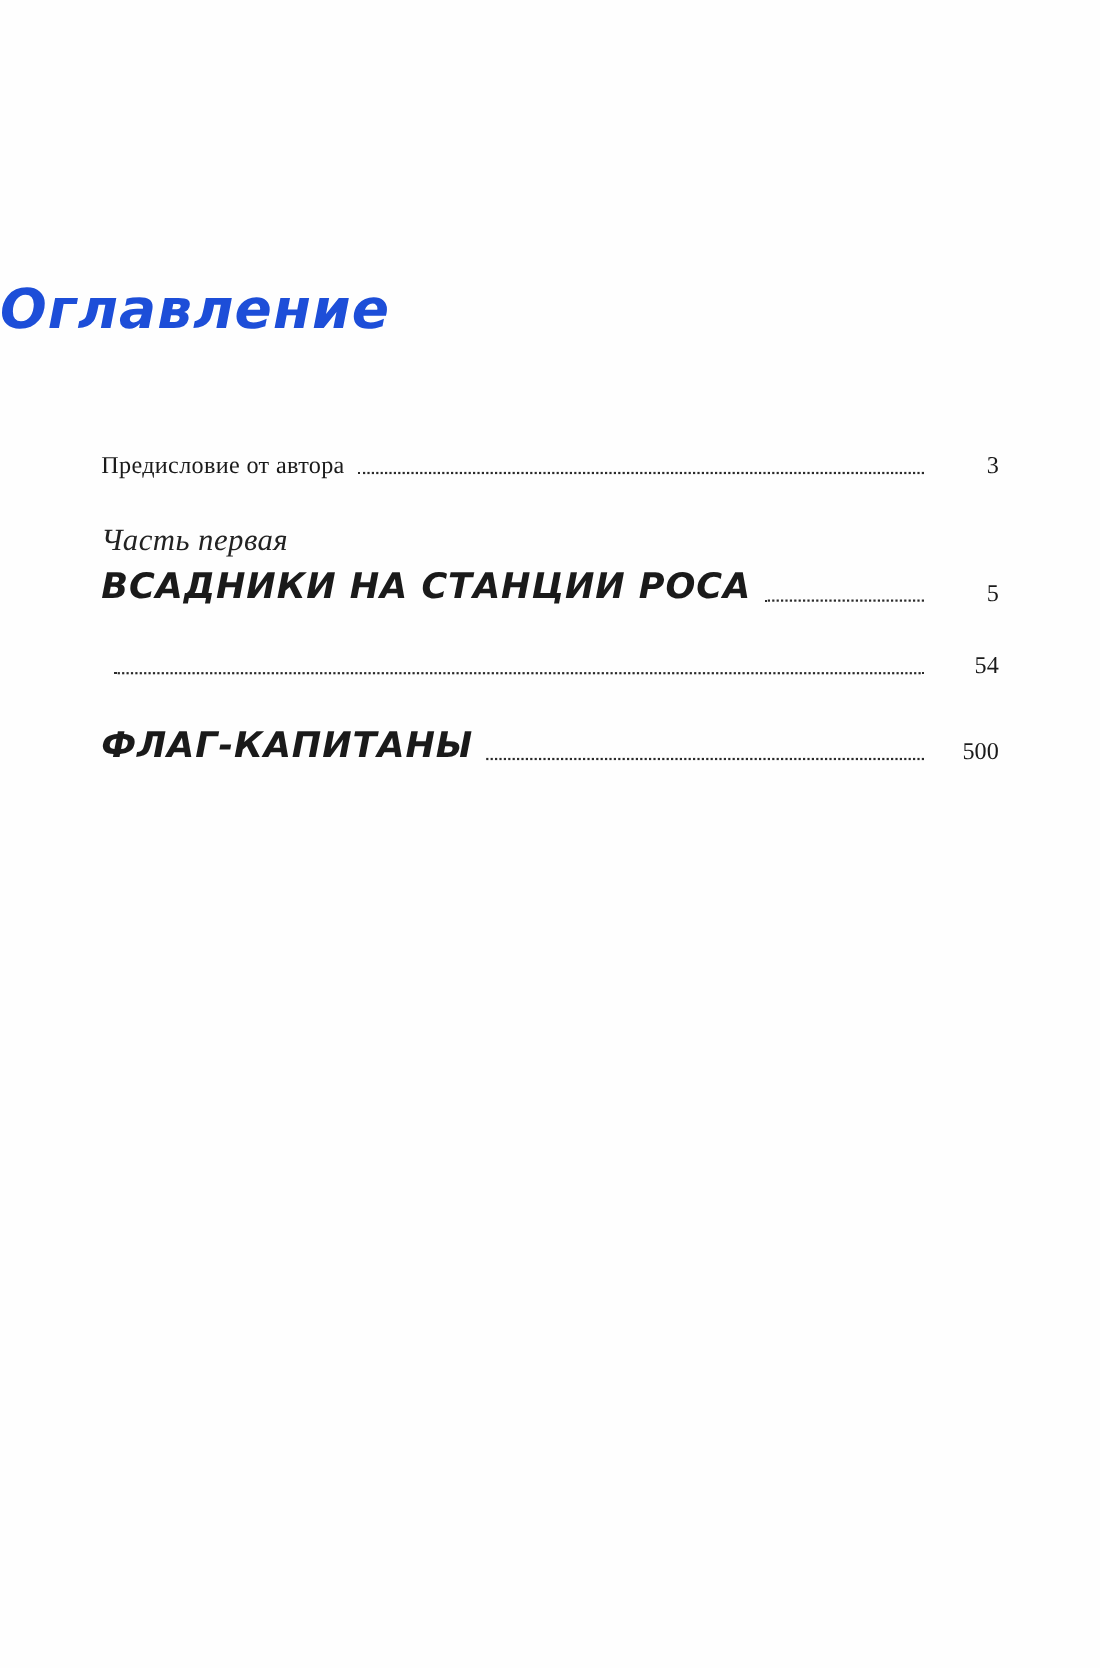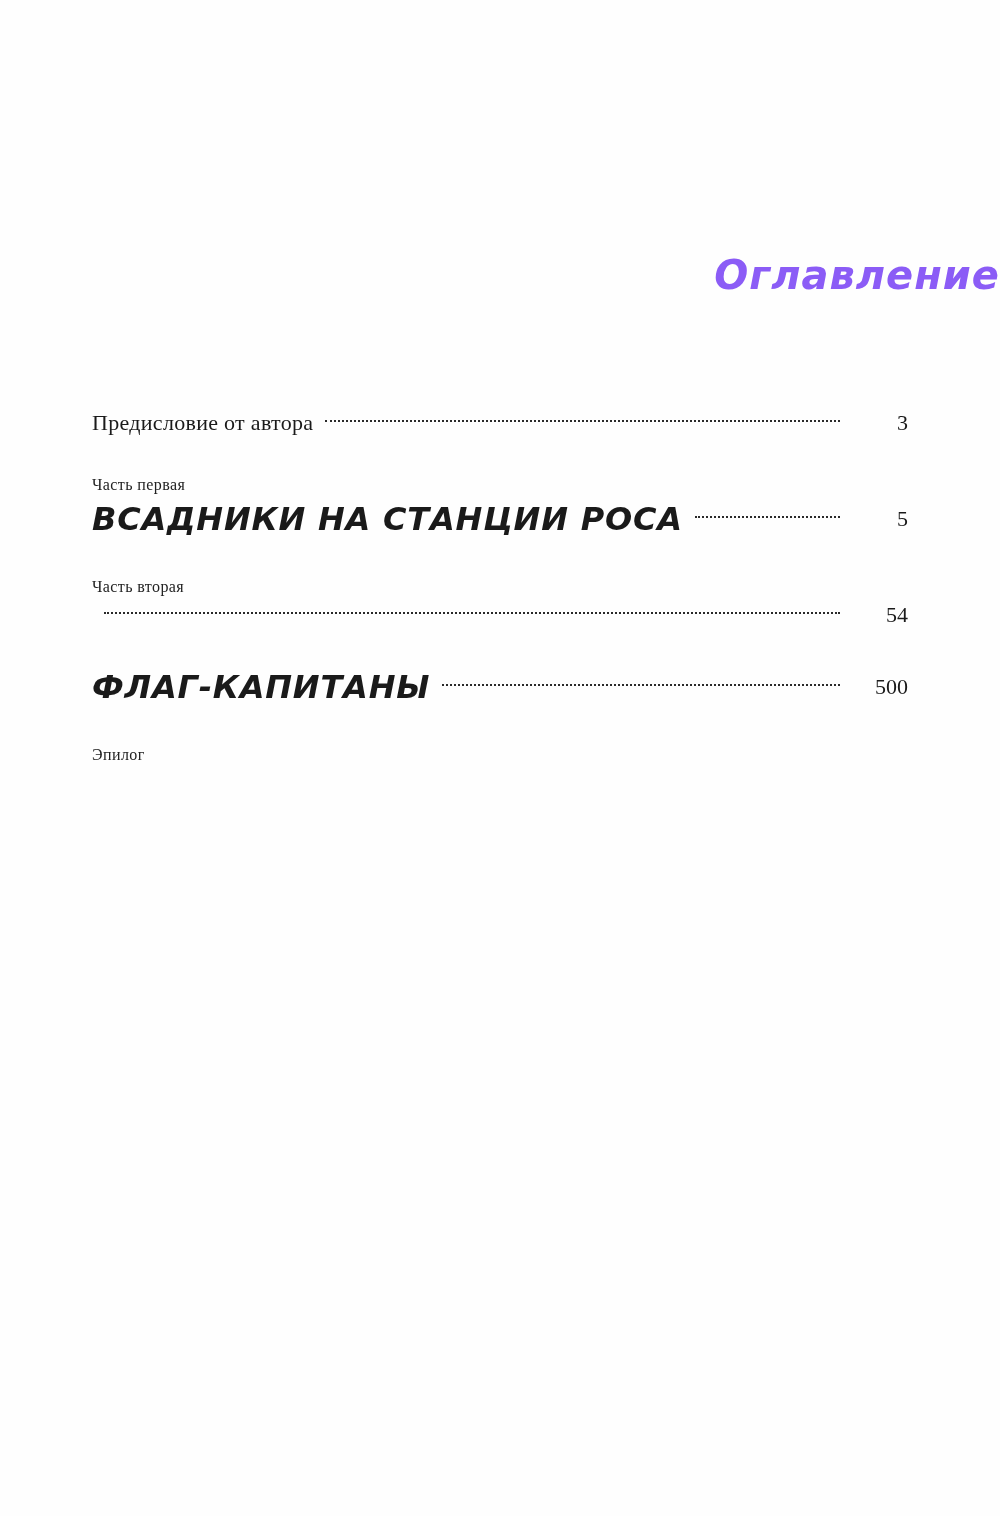--- a/index.html
+++ b/index.html
@@ -20,51 +20,52 @@
     position: absolute;
     inset: 0;
     background: #fefefe;
   }
 
   .toc-title {
     position: absolute;
     top: 252px;
     left: 0;
     width: 100%;
-    text-align: right;
+    text-align: left;
     font-family: "DejaVu Sans", sans-serif;
     font-style: italic;
     font-weight: 700;
-    font-size: 40px;
+    font-size: 50px;
     letter-spacing: 1px;
-    color: #8b5cf6;
+    color: #1d4ed8;
   }
 
   .toc-list {
     position: absolute;
     top: 410px;
     left: 92px;
     width: 816px;
   }
 
   .toc-entry {
     margin-bottom: 30px;
   }
 
   .entry-kicker {
     font-family: "Liberation Serif", serif;
-    font-size: 16px;
+    font-size: 28px;
     color: #222222;
     letter-spacing: 0.4px;
     margin-bottom: 6px;
+    font-style: italic;
   }
 
   .entry-line {
     display: flex;
-    align-items: center;
+    align-items: flex-end;
     width: 100%;
   }
 
   .entry-title {
     white-space: nowrap;
     font-size: 22px;
     color: #1a1a1a;
     font-family: "Liberation Serif", serif;
     letter-spacing: 0.3px;
   }
@@ -121,37 +122,35 @@
       <div class="entry-line">
         <span class="entry-title heading">ВСАДНИКИ НА СТАНЦИИ РОСА</span>
         <span class="entry-dots"></span>
         <span class="entry-page">5</span>
       </div>
     </div>
 
     <div class="spacer-row"></div>
 
     <div class="toc-entry">
-      <div class="entry-kicker">Часть вторая</div>
       <div class="entry-line">
         <span class="entry-dots"></span>
         <span class="entry-page">54</span>
       </div>
     </div>
 
     <div class="spacer-row"></div>
 
     <div class="toc-entry">
       <div class="entry-line">
         <span class="entry-title heading">ФЛАГ-КАПИТАНЫ</span>
         <span class="entry-dots"></span>
         <span class="entry-page">500</span>
       </div>
     </div>
 
     <div class="spacer-row"></div>
 
     <div class="toc-entry">
-      <div class="entry-kicker">Эпилог</div>
     </div>
 
   </div>
 </div>
 
 </body></html>

